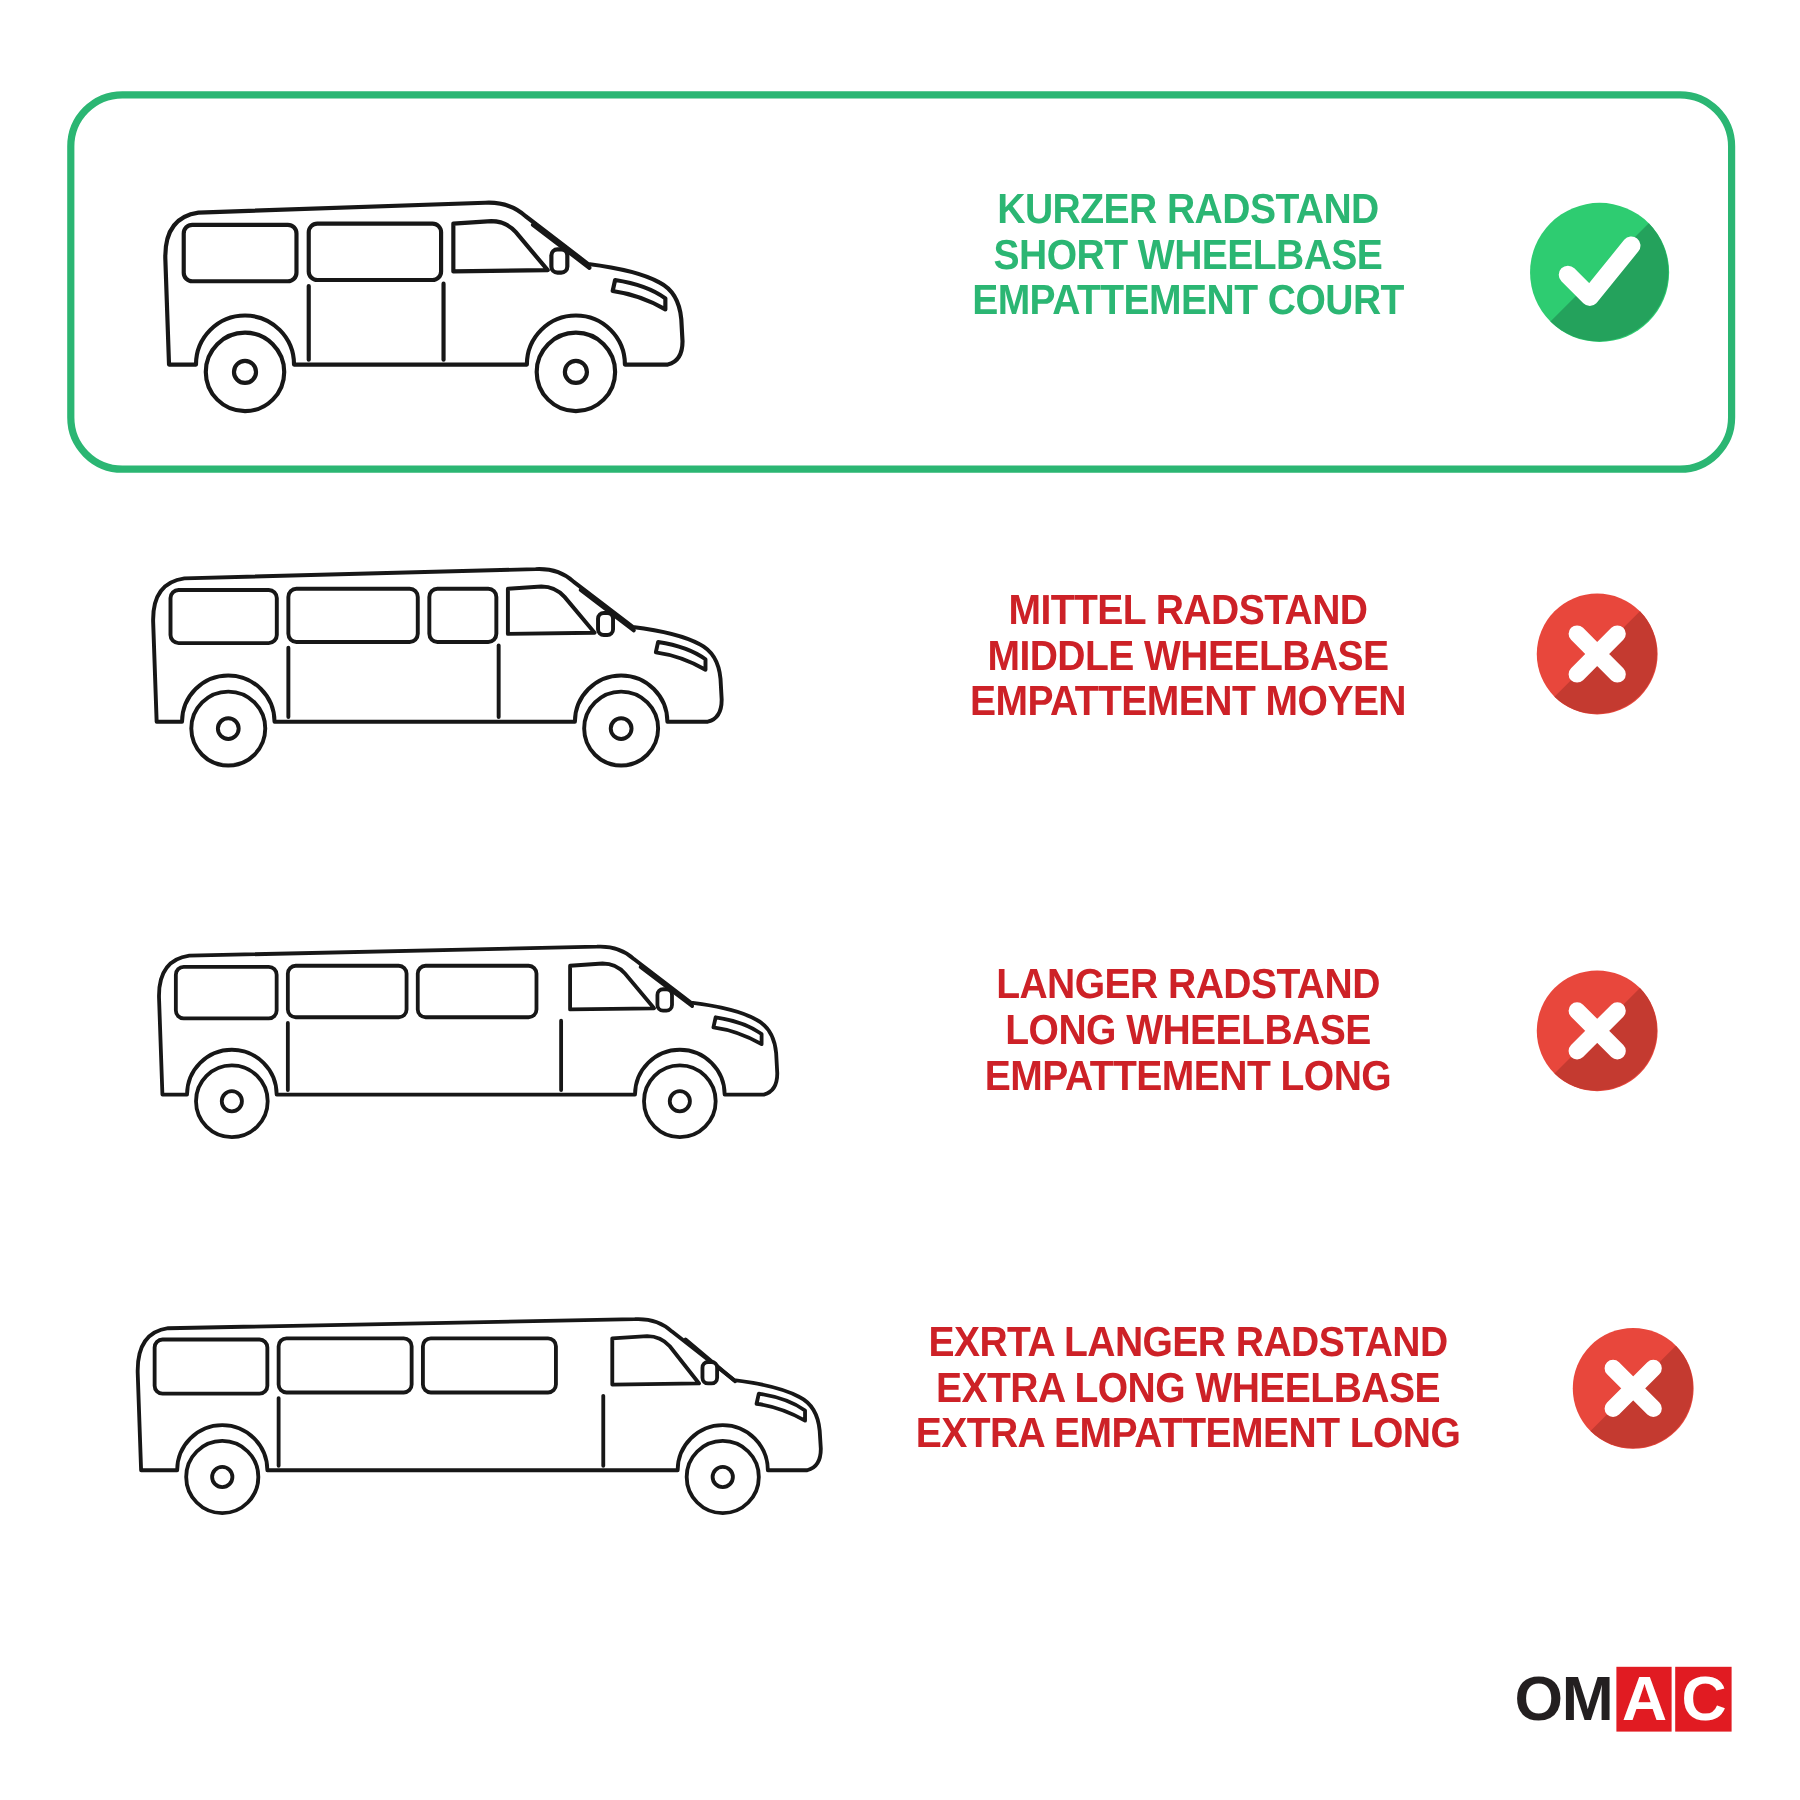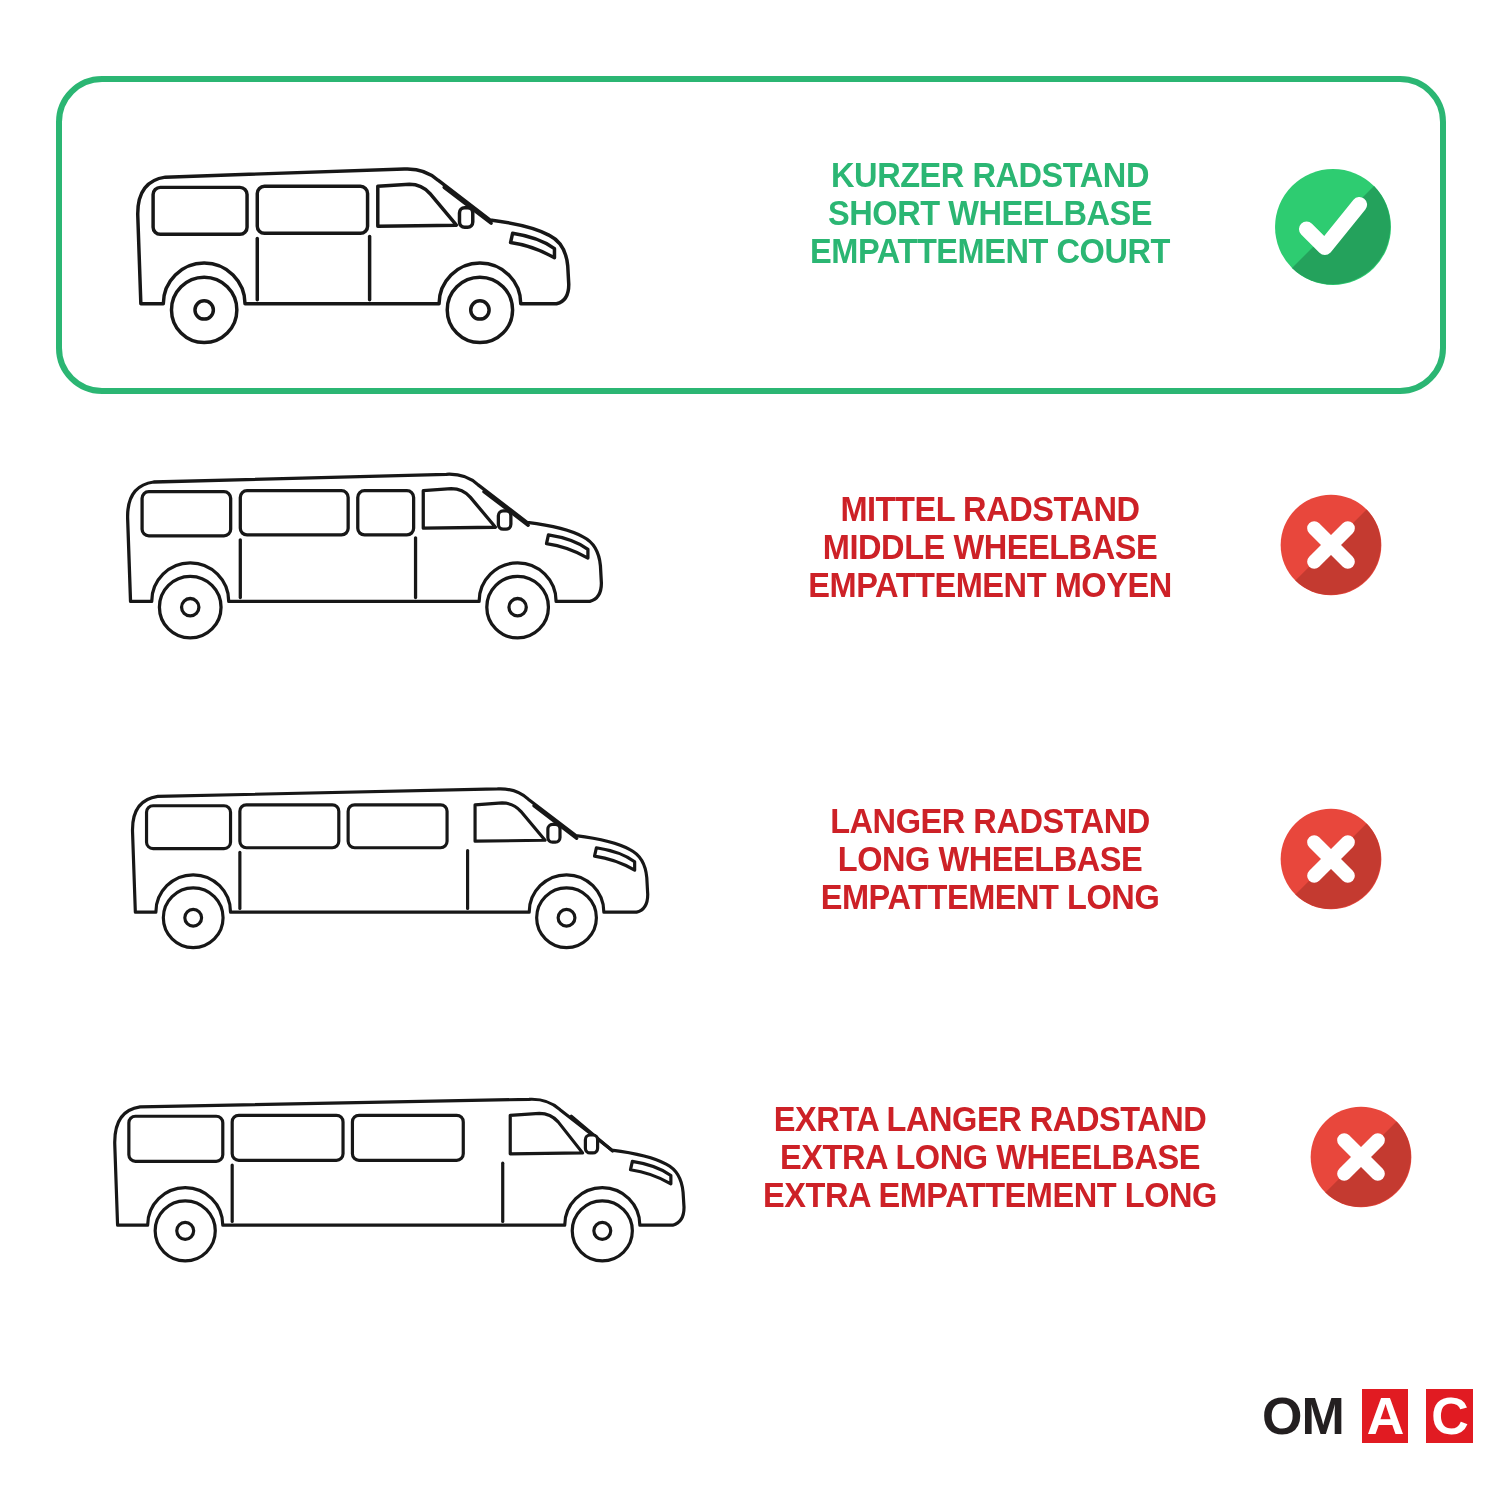--- a/index.html
+++ b/index.html
@@ -34,21 +34,21 @@
   
   .status{position:absolute;}
   .status svg{display:block;width:100%;height:100%;}
   .status-0{left:1272px;top:166px;width:122px;height:122px;}
   .status-1{left:1278px;top:492px;width:106px;height:106px;}
   .status-2{left:1278px;top:806px;width:106px;height:106px;}
   .status-3{left:1308px;top:1104px;width:106px;height:106px;}
 
   
   .logo{position:absolute;left:1262px;top:1386px;display:flex;align-items:center;
-        font-weight:700;font-size:52px;letter-spacing:-1px;gap:15px;}
+        font-weight:700;font-size:52px;letter-spacing:-1px;}
   .logo .black{color:var(--ink);}
   .logo .redbox{background:var(--logo-red);color:#fff;padding:0 5px;margin-left:3px;
         display:inline-block;line-height:54px;}
 </style>
 </head>
 <body>
 
 <div class="canvas">
 
   <div class="highlight-box"></div>

